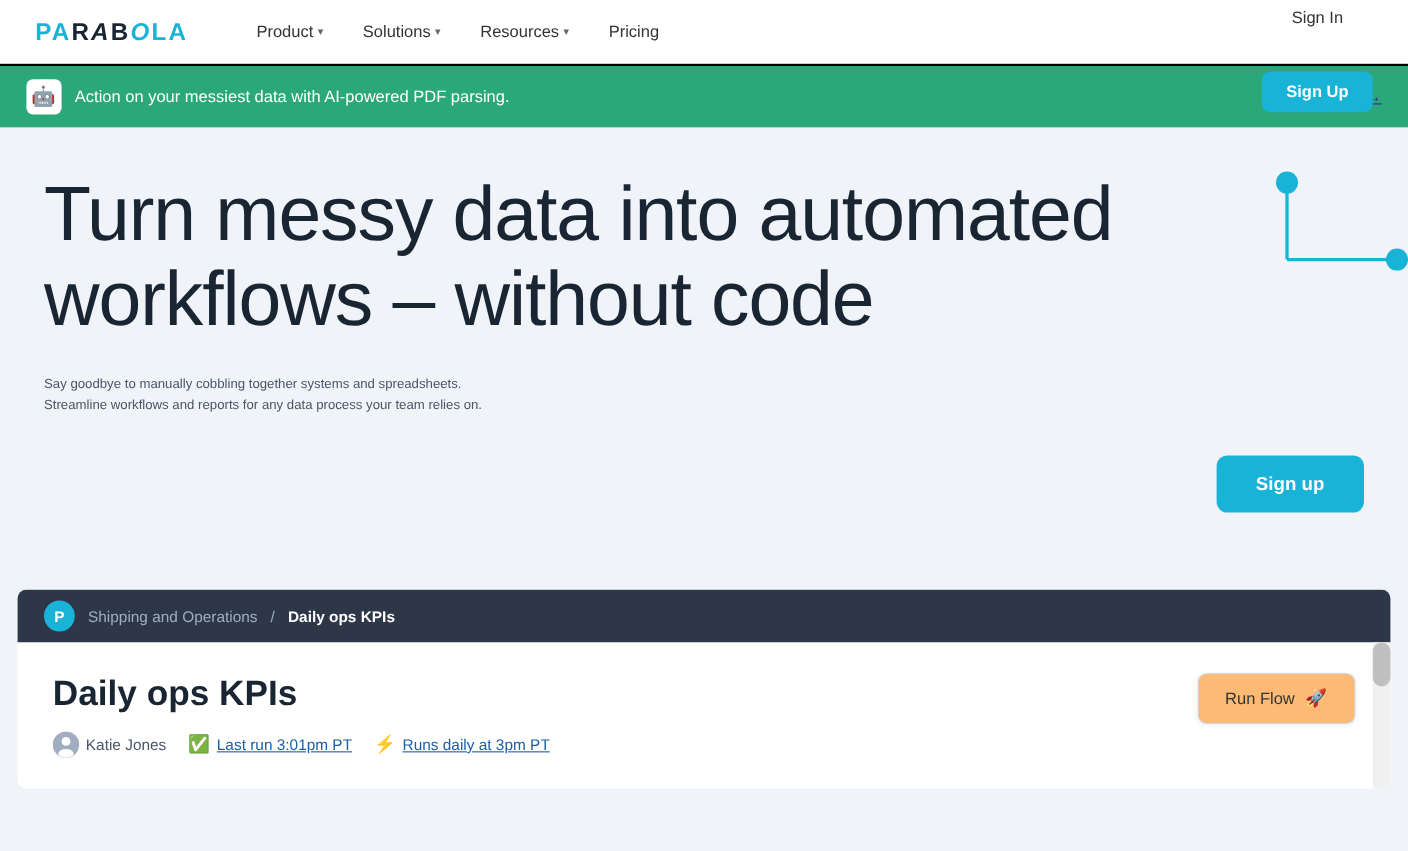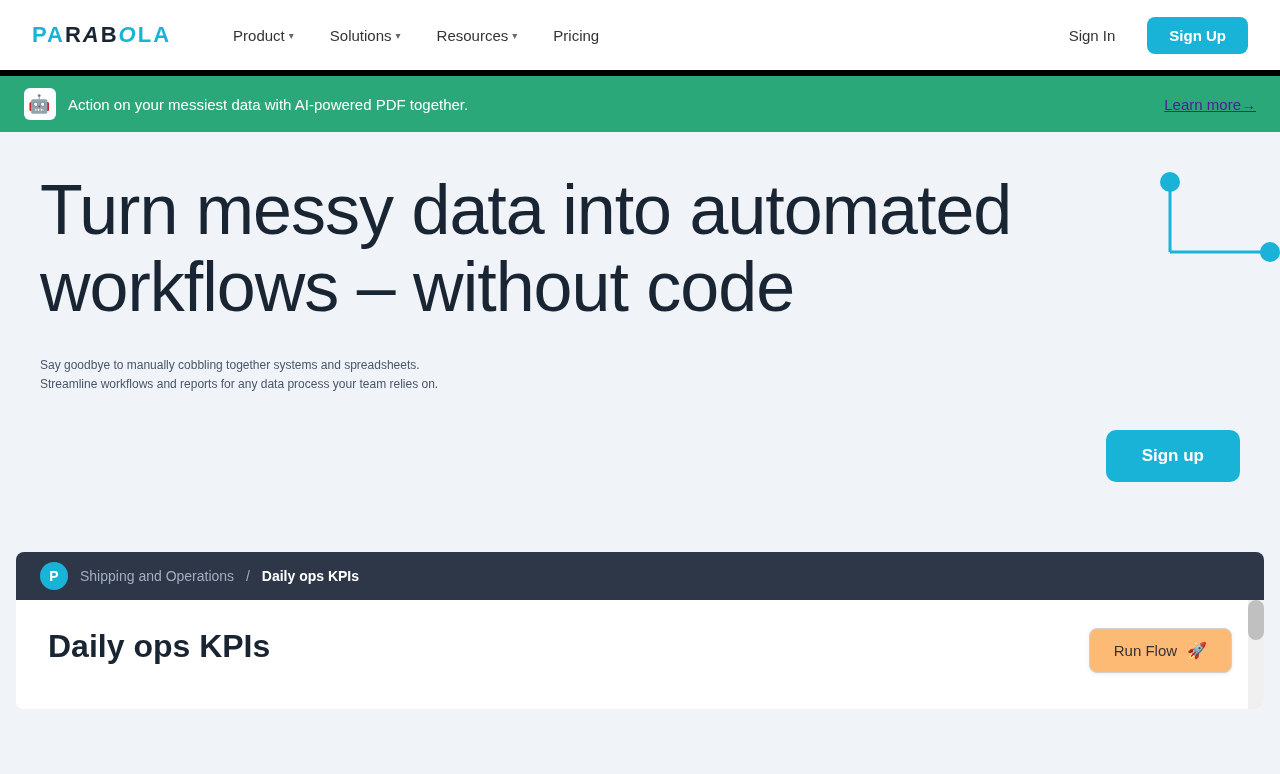--- a/index.html
+++ b/index.html
@@ -1,24 +1,24 @@
 <!DOCTYPE html>
 <html><head>
   <meta charset="utf-8">
   <style>
     * { margin: 0; padding: 0; box-sizing: border-box; }
     body { font-family: -apple-system, BlinkMacSystemFont, 'Segoe UI', sans-serif; background: #f0f4f8; width: 1280px; height: 774px; overflow: hidden; }
 
     
     #navbar {
       background: #fff;
-      height: 76px;
+      height: 60px;
       display: flex;
       padding: 0 32px;
-      border-bottom: 6px solid #000000;
+      border-bottom: 2px solid #000000;
       position: relative;
       z-index: 10;
     }
     #logo {
       display: flex;
       align-items: center;
       margin-right: 48px;
     }
     .logo-text {
       font-size: 22px;
@@ -44,21 +44,22 @@
       border-radius: 6px;
       font-weight: 500;
     }
     .chevron {
       font-size: 10px;
       color: #666;
     }
     .nav-right {
       display: flex;
       align-items: center;
-      gap: 16px;
+      gap: 32px;
+      flex-direction: column;
     }
     .sign-in-btn {
       font-size: 15px;
       color: #333;
       cursor: pointer;
       font-weight: 500;
       padding: 8px 16px;
     }
     .sign-up-btn {
       background: #1ab3d8;
@@ -332,21 +333,21 @@
     <span class="sign-in-btn">Sign In</span>
     <button class="sign-up-btn">Sign Up</button>
   </div>
 </nav>
 
 <div id="banner">
   <div class="banner-left">
     <div class="banner-icon">
       <span>🤖</span>
     </div>
-    <span class="banner-text">Action on your messiest data with AI-powered PDF together.</span>
+    <span class="banner-text">Action on your messiest data with AI-powered PDF parsing.</span>
   </div>
   <span class="banner-link">
     <span>Learn more</span>
     <span>→</span>
   </span>
 </div>
 
 <div id="hero">
 
   <svg class="svg-connector" width="220" height="130" viewBox="0 0 220 130">
@@ -378,20 +379,40 @@
   <div class="workflow-path">
     <span>Shipping and Operations</span>
     <span class="separator"> / </span>
     <span class="current">Daily ops KPIs</span>
   </div>
 </div>
 
 <div id="workflow-content">
   <div>
     <h2 class="workflow-title">Daily ops KPIs</h2>
+    <div class="workflow-meta">
+      <div class="meta-item">
+        <div class="meta-avatar">
+          <svg width="24" height="24" viewBox="0 0 24 24">
+            <circle cx="12" cy="12" r="12" fill="#a0aec0"></circle>
+            <circle cx="12" cy="9" r="4" fill="#fff"></circle>
+            <ellipse cx="12" cy="20" rx="7" ry="4" fill="#fff"></ellipse>
+          </svg>
+        </div>
+        <span>Katie Jones</span>
+      </div>
+      <div class="meta-item">
+        <span class="meta-check">✅</span>
+        <span class="meta-link">Last run 3:01pm PT</span>
+      </div>
+      <div class="meta-item">
+        <span class="meta-bolt">⚡</span>
+        <span class="meta-link">Runs daily at 3pm PT</span>
+      </div>
+    </div>
   </div>
 
   <button class="run-flow-btn">
     <span>Run Flow</span>
     <span class="rocket">🚀</span>
   </button>
 
   <div class="scrollbar-track">
     <div class="scrollbar-thumb"></div>
   </div>

